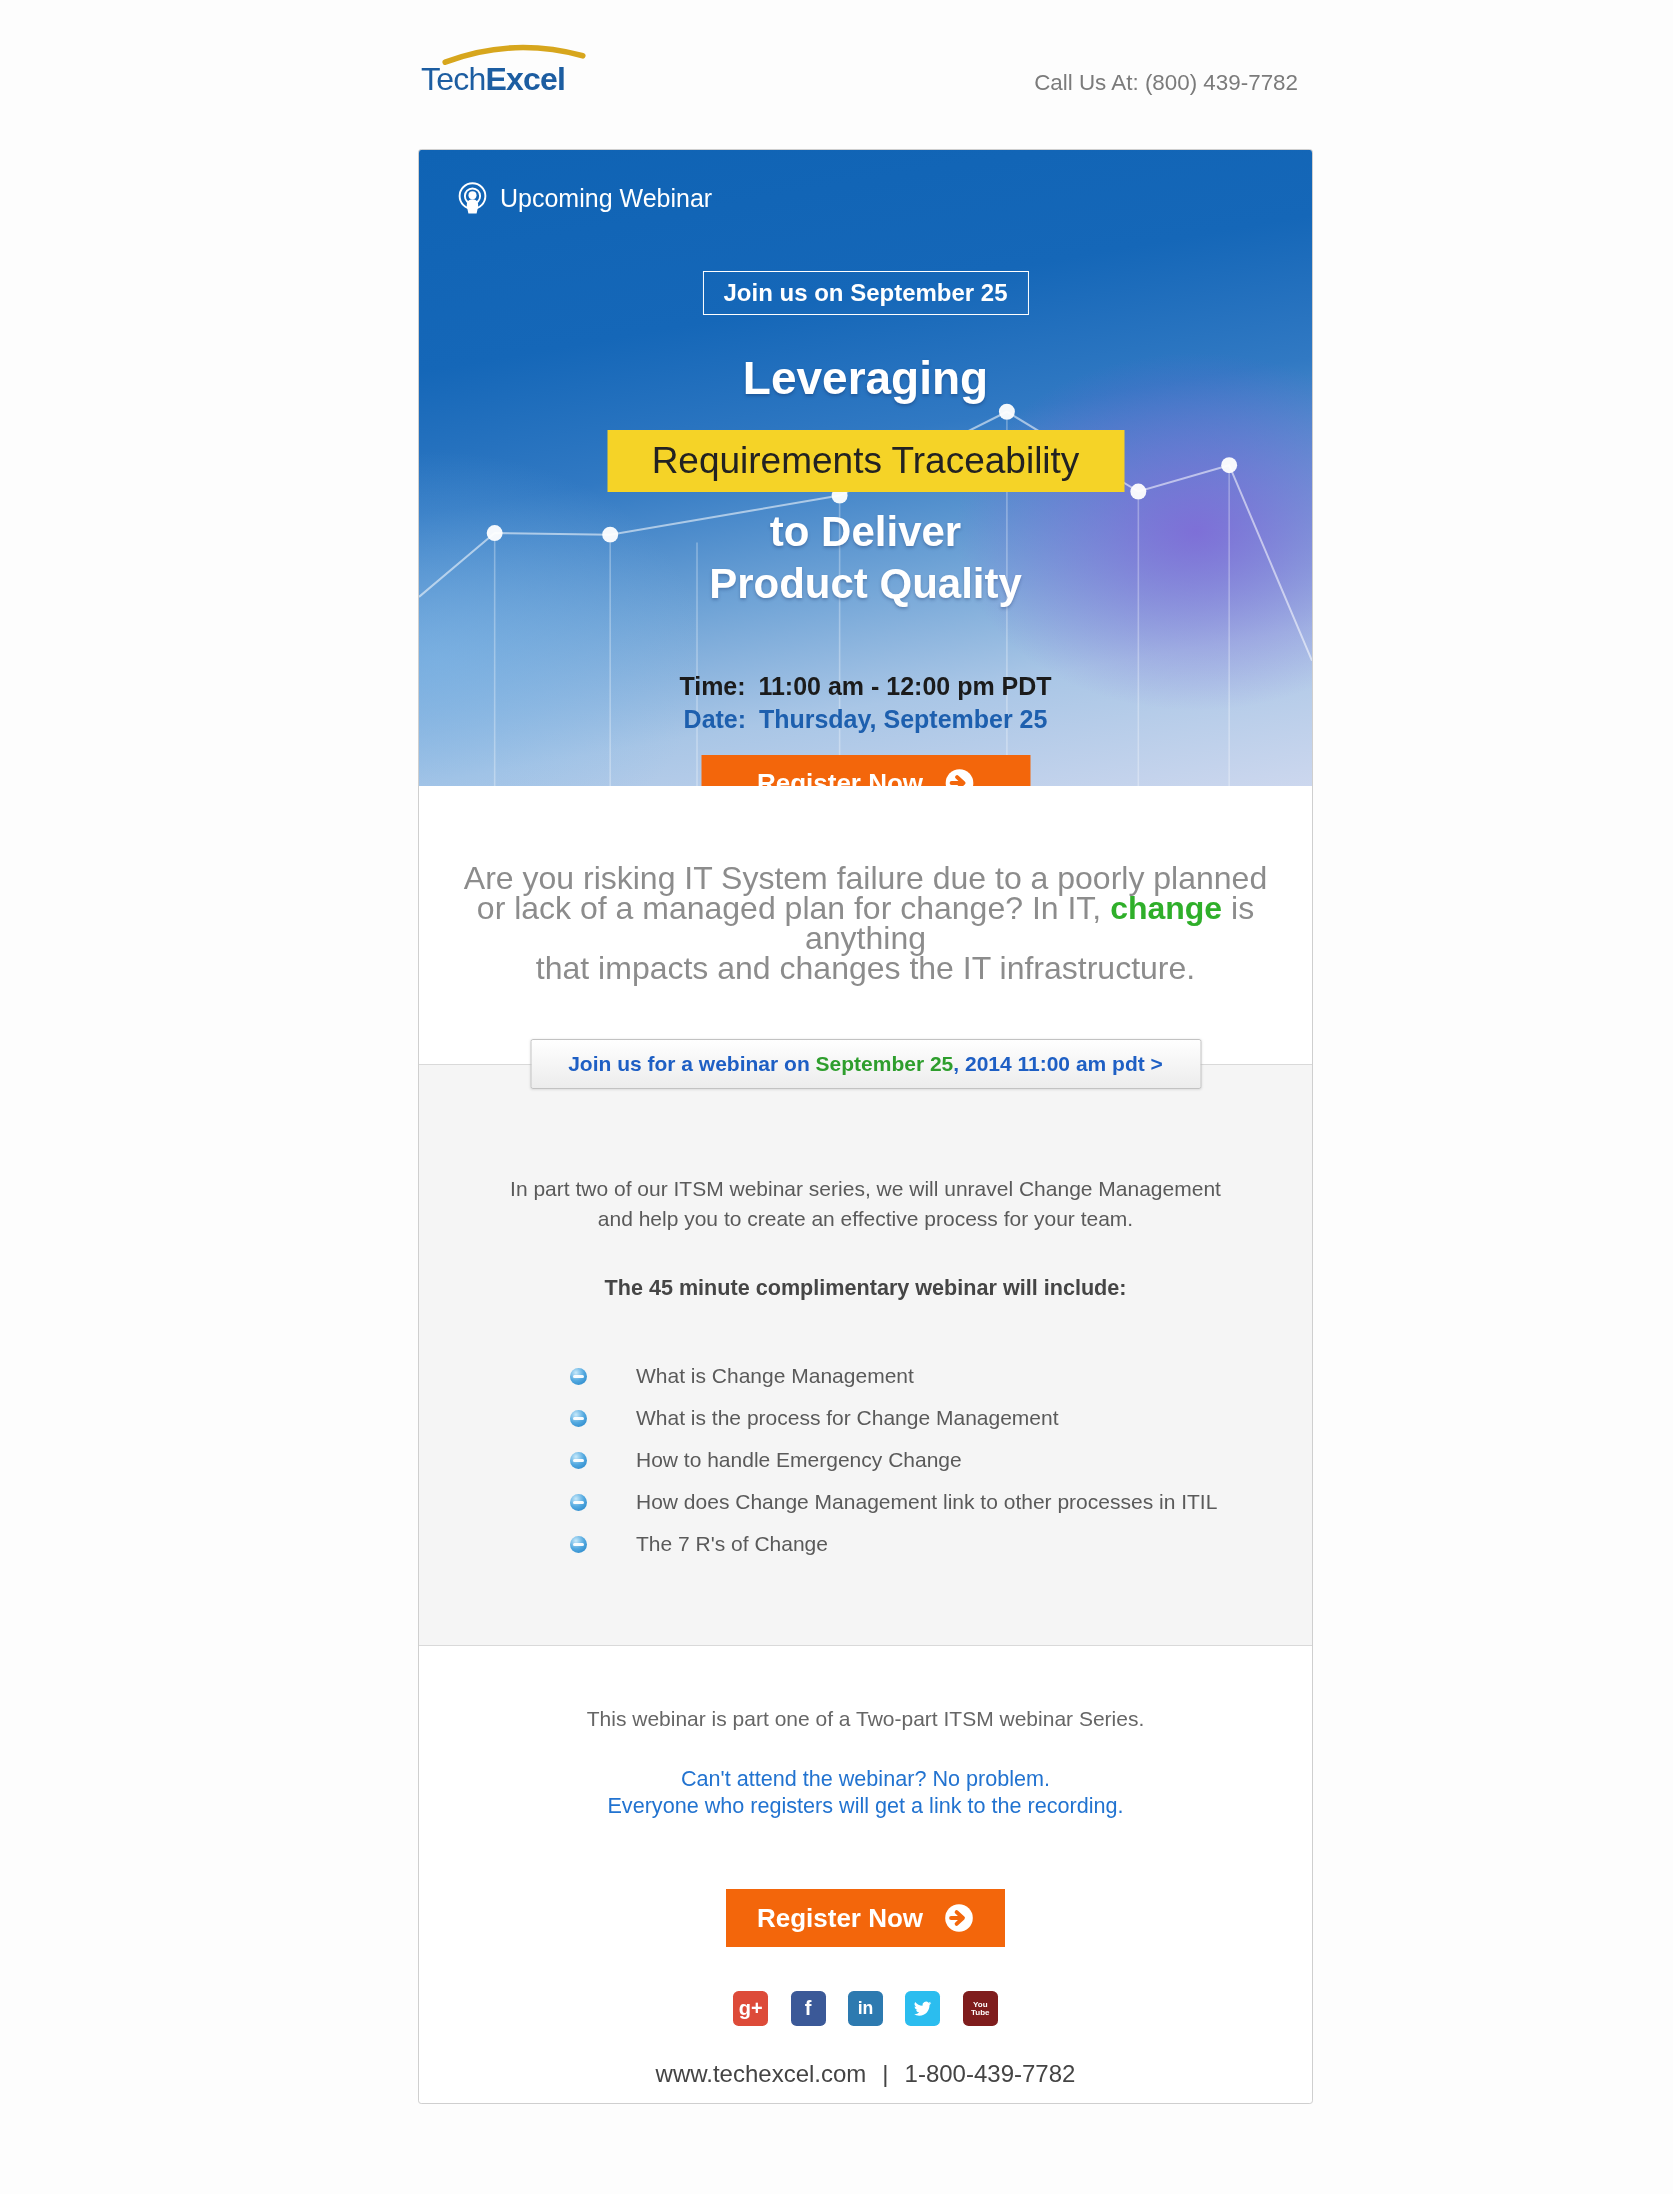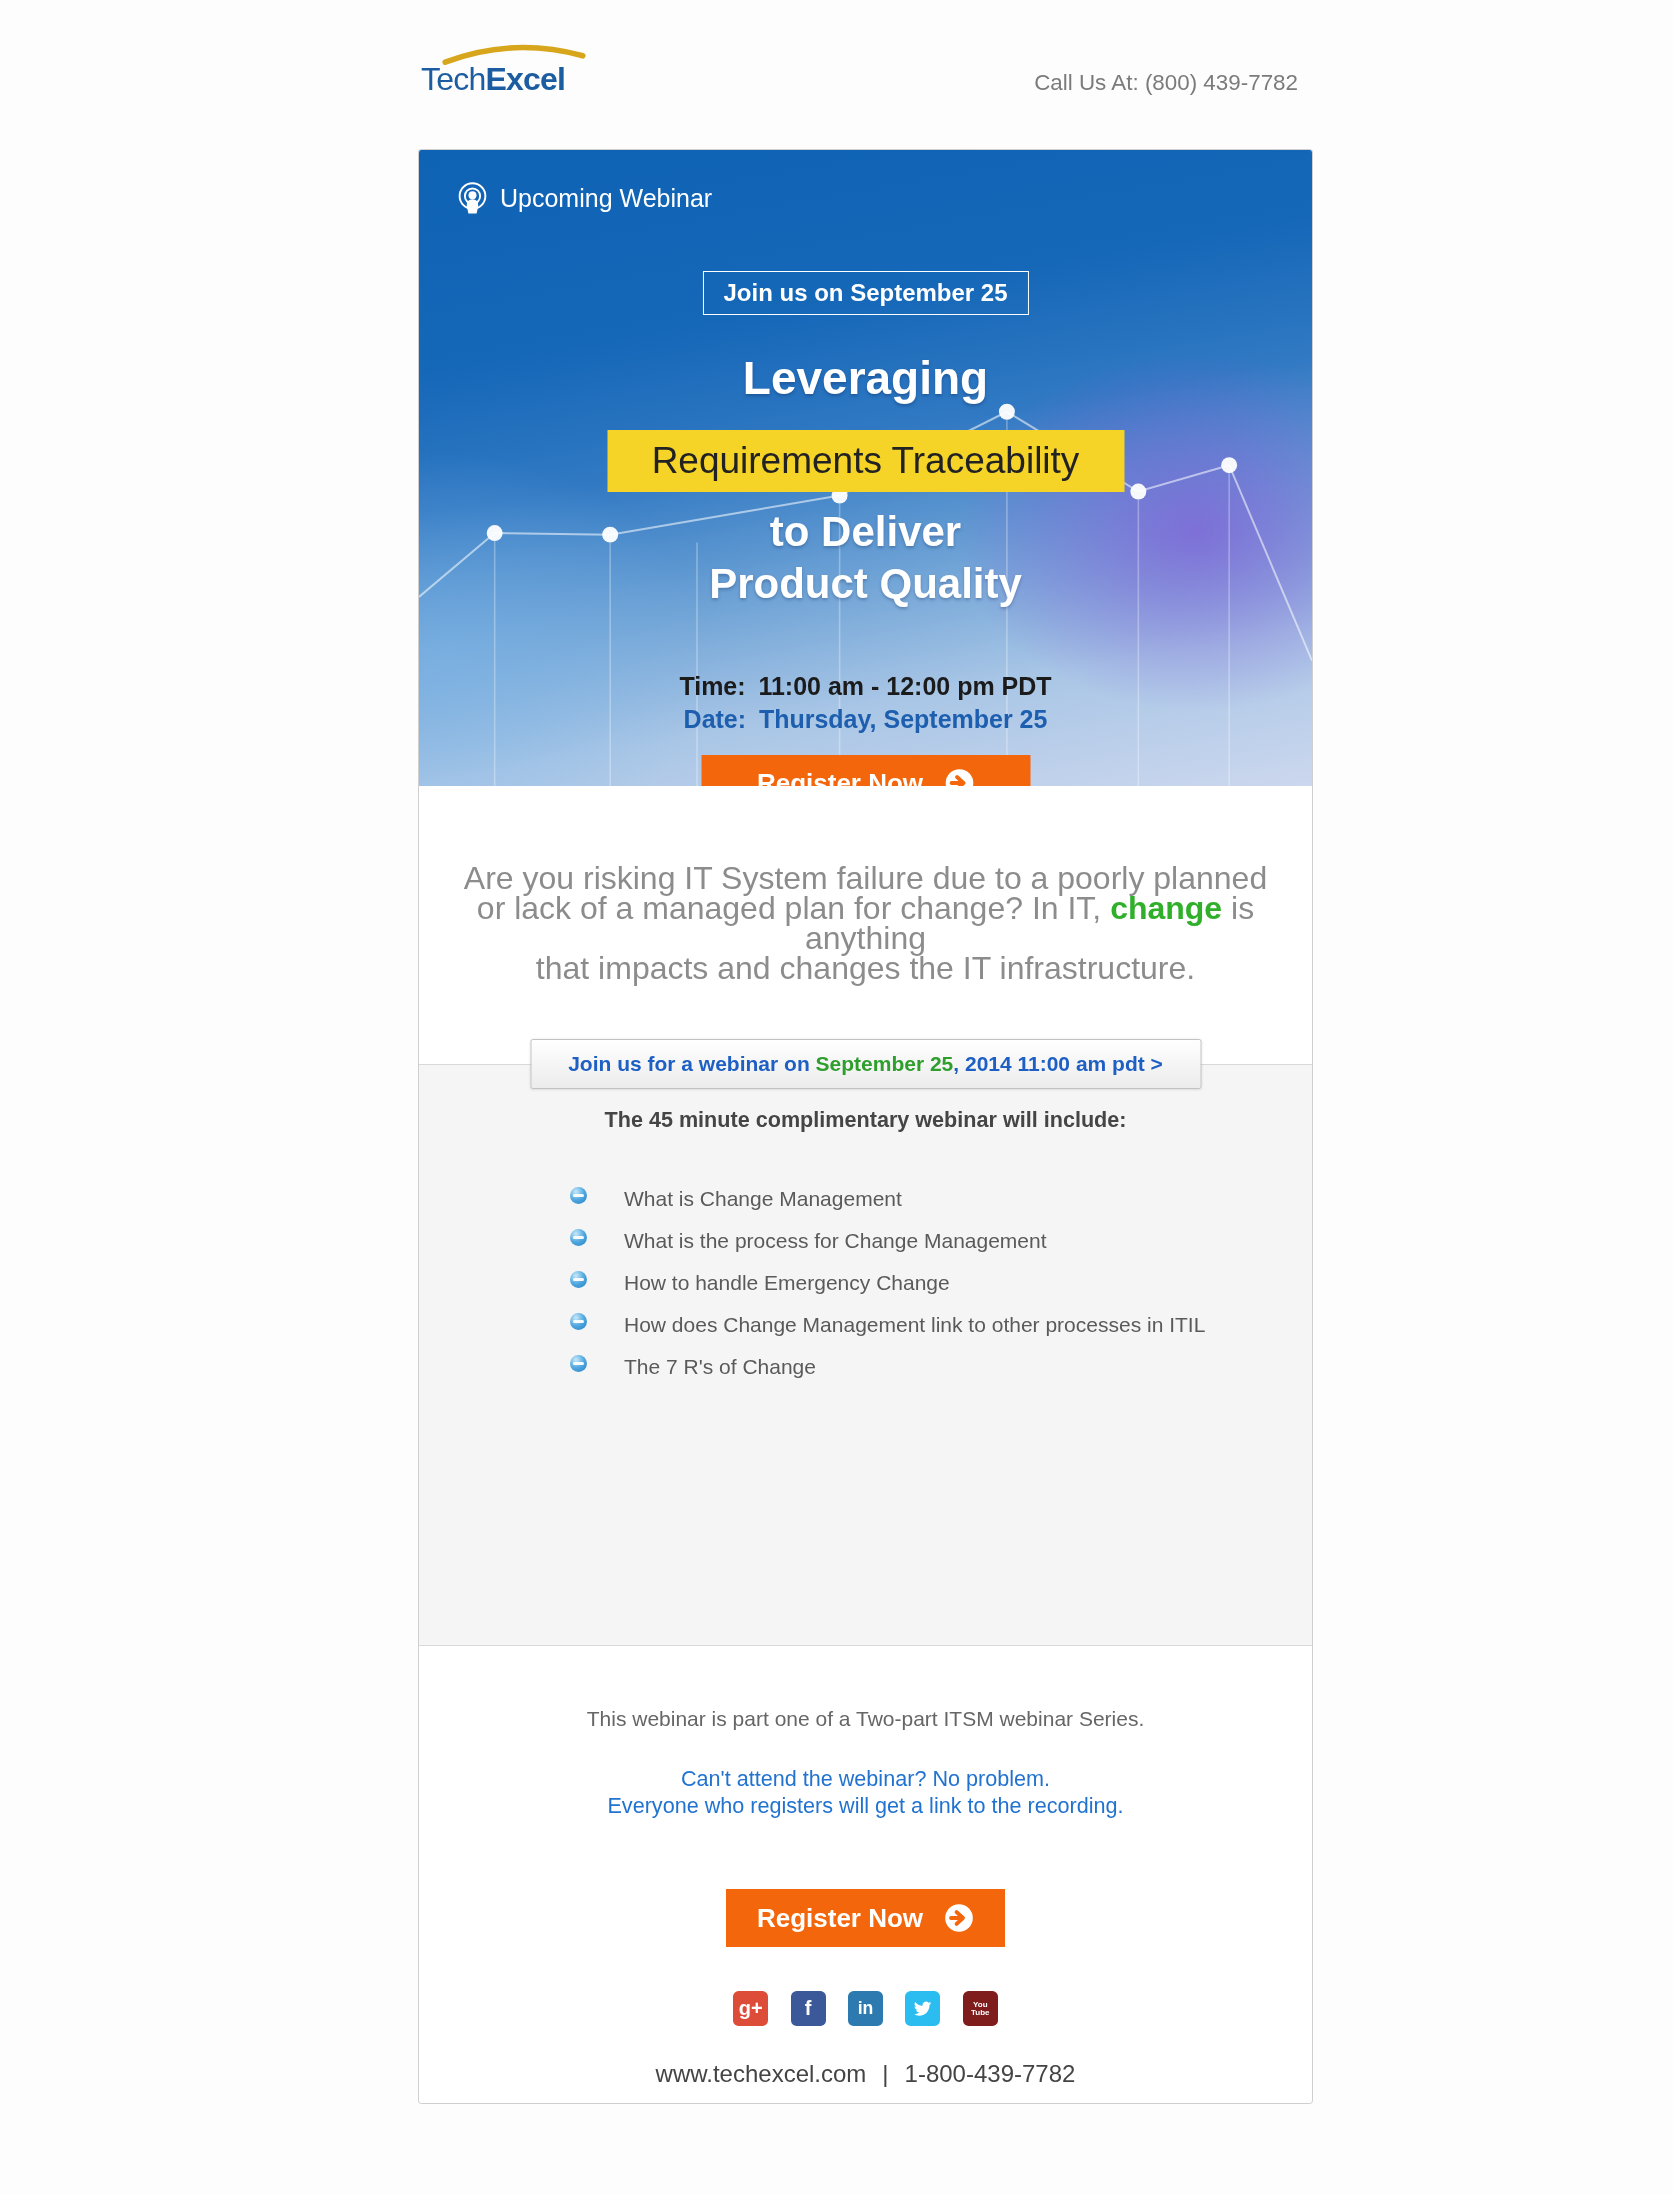--- a/index.html
+++ b/index.html
@@ -94,21 +94,21 @@
   .cta-green { color:#2e9e2d; }
 
   
   .gray-section {
     position:relative; width:100%; height:582px; background:#f5f5f5;
     border-top:0.8px solid #d9d9d9; border-bottom:0.8px solid #d9d9d9;
   }
   .details-para { padding-top:109px; text-align:center; font-size:21px; line-height:29.5px; color:#5a5a5a; }
   .details-heading { margin-top:42px; text-align:center; font-size:21.6px; font-weight:bold; color:#454545; }
   .bullet-list { list-style:none; margin-top:54px; padding-left:151px; }
-  .bullet-list li { display:flex; align-items:flex-start; height:42px; }
+  .bullet-list li { display:flex; align-items:center; height:42px;gap:12px; }
   .bullet-dot {
     width:17px; height:17px; border-radius:50%; margin-right:37px; flex:0 0 auto;
     background:radial-gradient(circle at 35% 28%, #c8e9fa, #53a9e0 48%, #1f7fc4 100%);
     position:relative;
   }
   .bullet-dot::after {
     content:""; position:absolute; left:3.2px; top:7.2px; width:10.4px; height:3.2px;
     background:#ffffff; border-radius:1.6px; opacity:.95;
   }
   .bullet-text { font-size:21px; color:#5a5a5a; }
@@ -225,20 +225,24 @@
         <div><span>or lack of a managed plan for change? In IT, </span><span class="intro-change">change</span><span> is anything</span></div>
         <div>that impacts and changes the IT infrastructure.</div>
       </div>
 
       <div class="cta-bar">
         <span class="cta-blue">Join us for a webinar on </span><span class="cta-green">September 25</span><span class="cta-blue">, 2014 11:00 am pdt &gt;</span>
       </div>
     </div>
 
     <div class="gray-section">
+      <div class="details-para">
+        <div>In part two of our ITSM webinar series, we will unravel Change Management</div>
+        <div>and help you to create an effective process for your team.</div>
+      </div>
       <div class="details-heading">The 45 minute complimentary webinar will include:</div>
       <ul class="bullet-list">
         <li>
             <span class="bullet-dot"></span>
             <span class="bullet-text">What is Change Management</span>
           </li>
         <li>
             <span class="bullet-dot"></span>
             <span class="bullet-text">What is the process for Change Management</span>
           </li>

